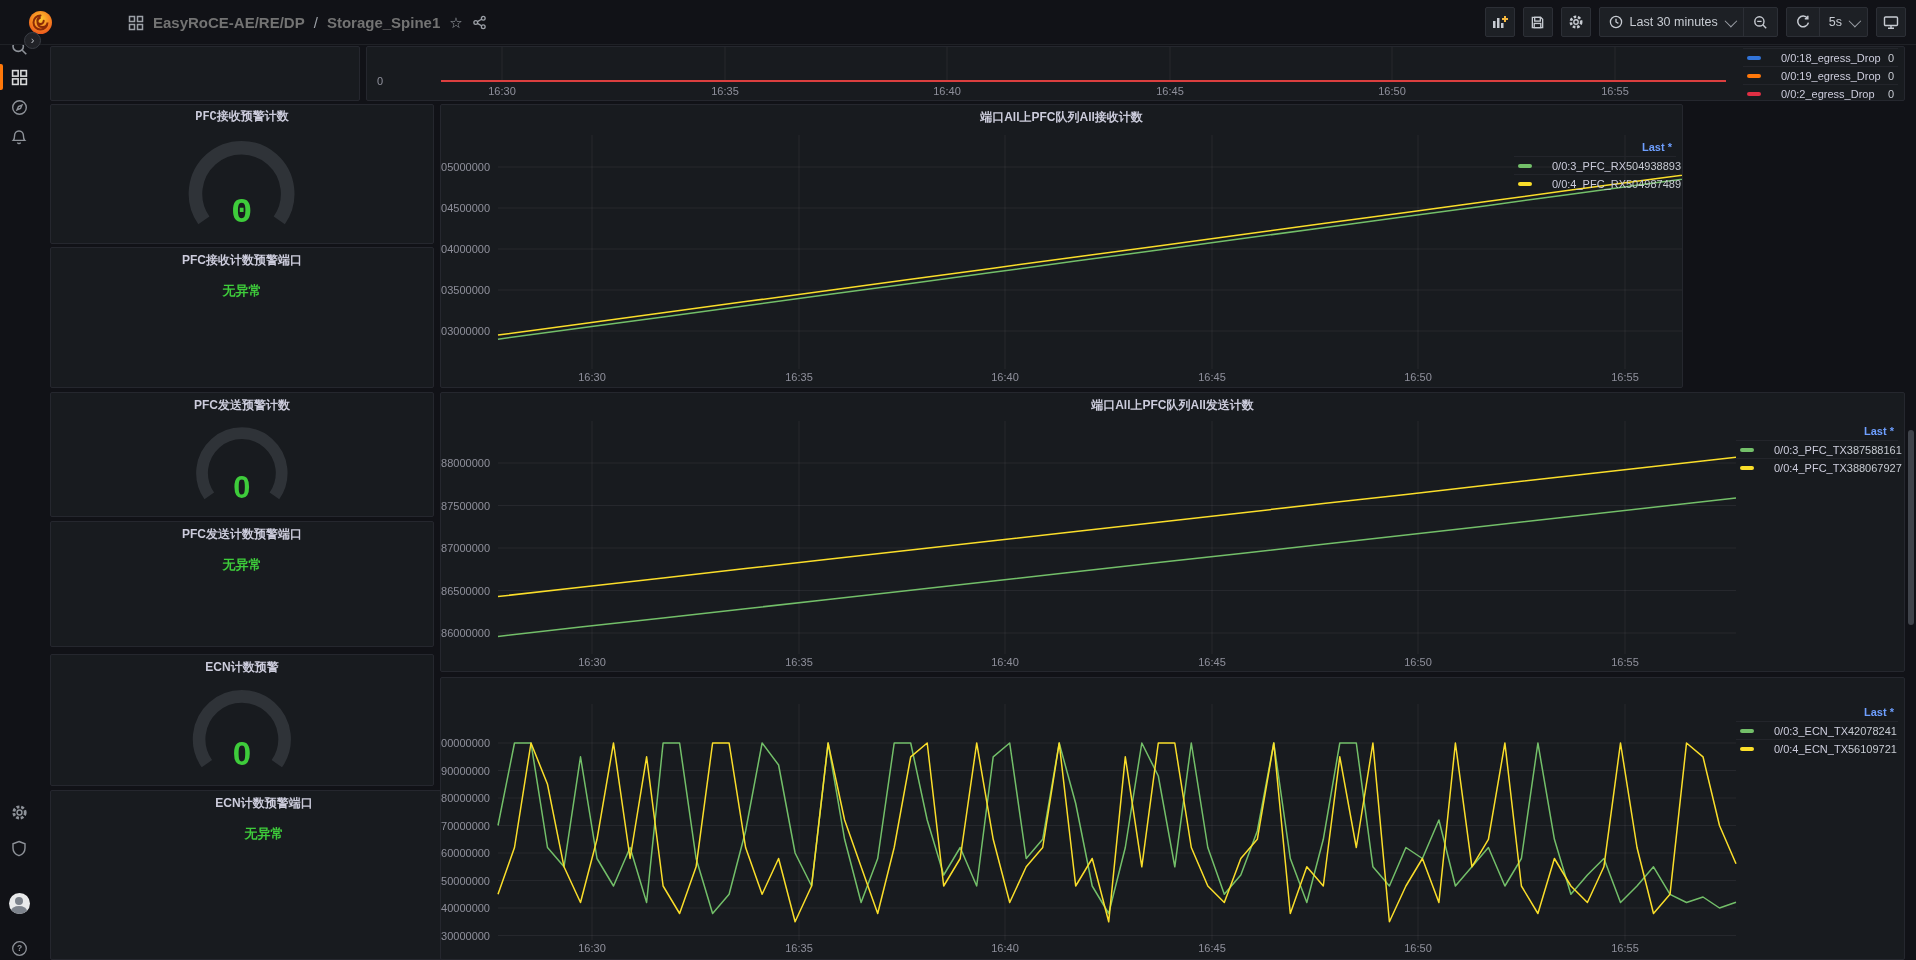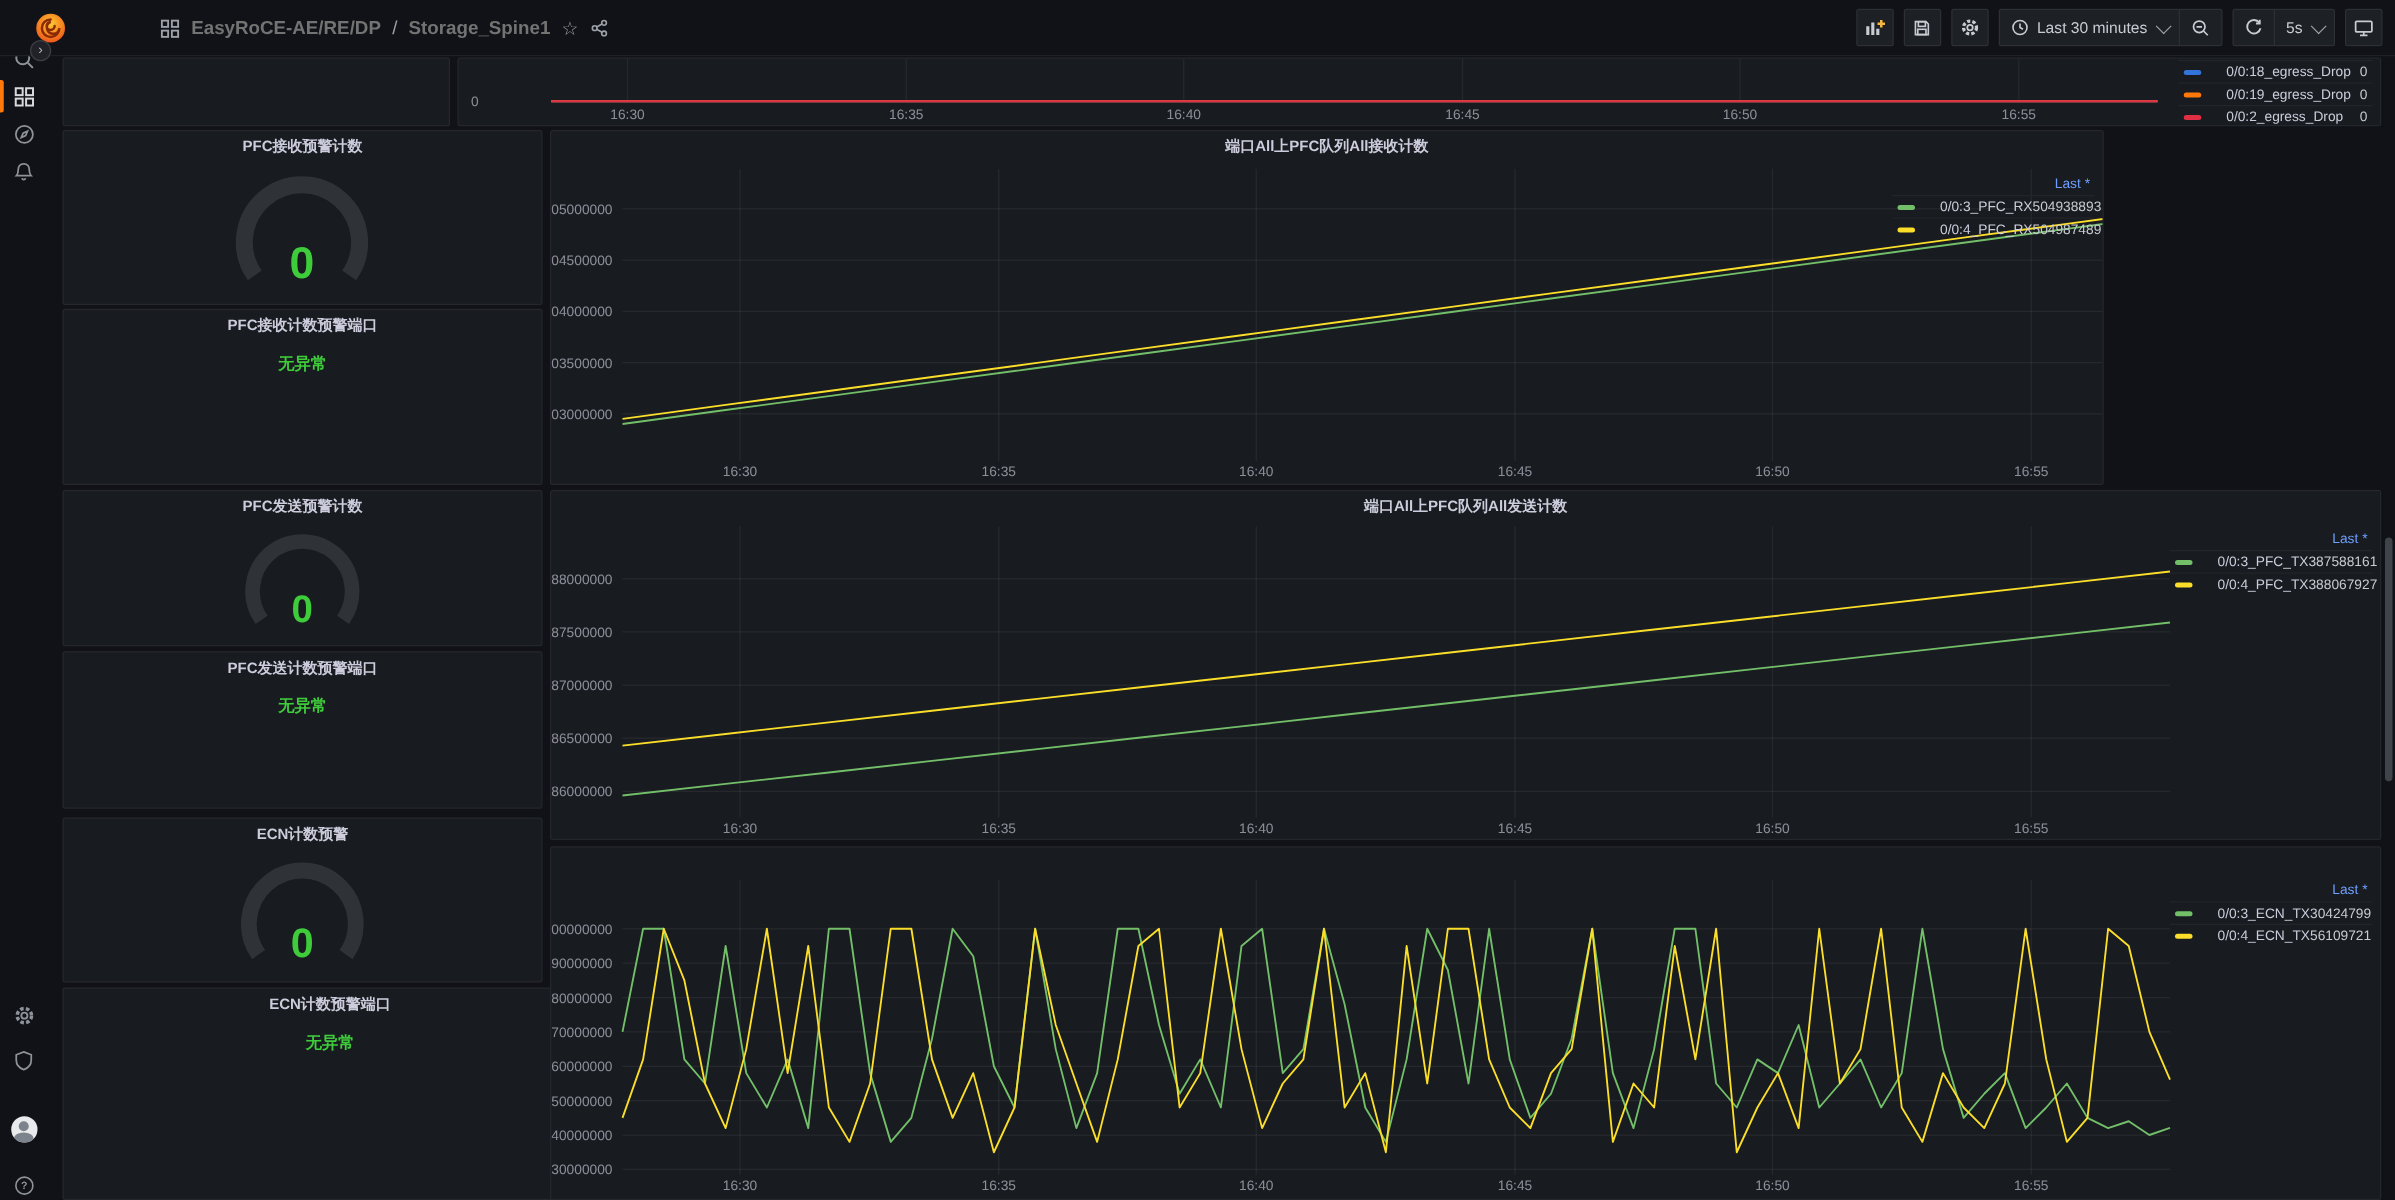--- a/index.html
+++ b/index.html
@@ -42,21 +42,21 @@
   
   .panel { position:absolute; background:#181B1F; border:1px solid #25272E; border-radius:2px; overflow:hidden; }
   .panel-title { position:absolute; left:0; right:0; top:0; height:24px; line-height:24px; text-align:center;
     font-size:12px; font-weight:600; color:#CCCCDC; cursor:pointer; white-space:nowrap; }
   .gauge-wrap { position:absolute; left:0; right:0; top:24px; bottom:4px; display:flex;
     align-items:center; justify-content:center; }
   .stat-value { position:absolute; left:0; right:0; top:34px; text-align:center;
     font-size:13px; font-weight:700; }
   svg.chart { position:absolute; left:0; top:0; }
   .legend { position:absolute; width:162px; font-size:11px; z-index:5; }
-  .legend .lg-head { text-align:right; color:#6E9FFF; padding:0 4px 3px 0; font-weight:400; cursor:pointer; }
+  .legend .lg-head { text-align:right; color:#6E9FFF; padding:0 4px 3px 0; font-weight:700; cursor:pointer; }
   .legend .lg-row { display:flex; align-items:center; height:18px; border-top:1px solid #23252B;
     padding:0 4px; cursor:pointer; }
   .legend .swatch { width:14px; height:4px; border-radius:2px; flex:none; }
   .legend .lg-name { margin-left:20px; color:#CCCCDC; white-space:nowrap; }
   .legend .lg-val { margin-left:auto; color:#C7CBD2; }
   .scroll-thumb { position:absolute; right:2px; top:430px; width:6px; height:195px;
     background:#3F434A; border-radius:3px; cursor:pointer; }
 </style>
 </head>
 <body>
@@ -240,21 +240,21 @@
         <span class="lg-val">0</span>
       </div>
       <div class="lg-row">
         <span class="swatch" style="background: rgb(224, 47, 68);"></span>
         <span class="lg-name">0/0:2_egress_Drop</span>
         <span class="lg-val">0</span>
       </div>
     </div>
 </div>
 
-<div class="panel" style="left:50px;top:104px;width:384px;height:140px;">
+<div class="panel" style="left:50px;top:104px;width:384px;height:140px;font-family:Liberation Mono, monospace;">
   <div class="panel-title">PFC接收预警计数</div>
   <div class="gauge-wrap">
     <svg viewBox="0 0 150 105" style="height:100%;">
       <path d="M39 87.2 A44 44 0 1 1 111 87.2" fill="none" stroke="#2F3338" stroke-width="13"></path>
       <text x="75" y="89" text-anchor="middle" font-size="34" font-weight="bold" fill="#3ECC3B">0</text>
     </svg>
   </div>
 </div>
 <div class="panel" style="left:50px;top:247px;width:384px;height:141px;">
   <div class="panel-title">PFC接收计数预警端口</div>
@@ -403,21 +403,21 @@
       <line x1="1184" y1="26" x2="1184" y2="262" stroke="rgba(204,204,220,0.08)" stroke-width="1"></line>
       <text x="1184" y="274" fill="rgba(204,204,220,0.65)" font-size="11" text-anchor="middle">16:55</text>
       <polyline points="57.0,147.5 73.5,65.0 90.0,65.0 106.5,169.5 123.0,188.8 139.5,78.8 156.0,180.5 172.5,208.0 189.1,169.5 205.6,224.5 222.1,65.0 238.6,65.0 255.1,180.5 271.6,235.5 288.1,216.3 304.6,153.0 321.1,65.0 337.6,87.0 354.1,175.0 370.6,208.0 387.1,65.0 403.6,161.3 420.1,224.5 436.7,180.5 453.2,65.0 469.7,65.0 486.2,142.0 502.7,197.0 519.2,169.5 535.7,208.0 552.2,78.8 568.7,65.0 585.2,180.5 601.7,161.3 618.2,65.0 634.7,125.5 651.2,208.0 667.7,235.5 684.3,169.5 700.8,65.0 717.3,98.0 733.8,188.8 750.3,65.0 766.8,169.5 783.3,216.3 799.8,197.0 816.3,153.0 832.8,65.0 849.3,180.5 865.8,224.5 882.3,161.3 898.8,65.0 915.3,65.0 931.9,188.8 948.4,208.0 964.9,169.5 981.4,180.5 997.9,142.0 1014.4,208.0 1030.9,188.8 1047.4,169.5 1063.9,208.0 1080.4,180.5 1096.9,65.0 1113.4,161.3 1129.9,216.3 1146.4,197.0 1162.9,180.5 1179.5,224.5 1196.0,208.0 1212.5,188.8 1229.0,216.3 1245.5,224.5 1262.0,219.0 1278.5,230.0 1295.0,224.3" fill="none" stroke="#73BF69" stroke-width="1.5" stroke-linejoin="round"></polyline>
       <polyline points="57.0,216.3 73.5,169.5 90.0,65.0 106.5,106.3 123.0,188.8 139.5,224.5 156.0,161.3 172.5,65.0 189.1,180.5 205.6,78.8 222.1,208.0 238.6,235.5 255.1,188.8 271.6,65.0 288.1,65.0 304.6,169.5 321.1,216.3 337.6,180.5 354.1,243.8 370.6,208.0 387.1,65.0 403.6,142.0 420.1,188.8 436.7,235.5 453.2,169.5 469.7,78.8 486.2,65.0 502.7,208.0 519.2,180.5 535.7,65.0 552.2,161.3 568.7,224.5 585.2,188.8 601.7,169.5 618.2,65.0 634.7,208.0 651.2,180.5 667.7,243.8 684.3,78.8 700.8,188.8 717.3,65.0 733.8,65.0 750.3,169.5 766.8,208.0 783.3,224.5 799.8,180.5 816.3,161.3 832.8,65.0 849.3,235.5 865.8,188.8 882.3,208.0 898.8,78.8 915.3,169.5 931.9,65.0 948.4,243.8 964.9,208.0 981.4,180.5 997.9,224.5 1014.4,65.0 1030.9,188.8 1047.4,161.3 1063.9,65.0 1080.4,208.0 1096.9,235.5 1113.4,180.5 1129.9,208.0 1146.4,224.5 1162.9,188.8 1179.5,65.0 1196.0,169.5 1212.5,235.5 1229.0,216.3 1245.5,65.0 1262.0,78.8 1278.5,147.5 1295.0,185.7" fill="none" stroke="#FADE2A" stroke-width="1.5" stroke-linejoin="round"></polyline>
     </svg>
   <div class="legend" style="right:6px;top:28px;">
       <div class="lg-head">Last *</div>
       <div class="lg-row">
         <span class="swatch" style="background: rgb(115, 191, 105);"></span>
         <span class="lg-name">0/0:3_ECN_TX</span>
-        <span class="lg-val">30424799</span>
+        <span class="lg-val">42078241</span>
       </div>
       <div class="lg-row">
         <span class="swatch" style="background: rgb(250, 222, 42);"></span>
         <span class="lg-name">0/0:4_ECN_TX</span>
         <span class="lg-val">56109721</span>
       </div>
     </div>
 </div>
 
 <div class="scroll-thumb"></div>

